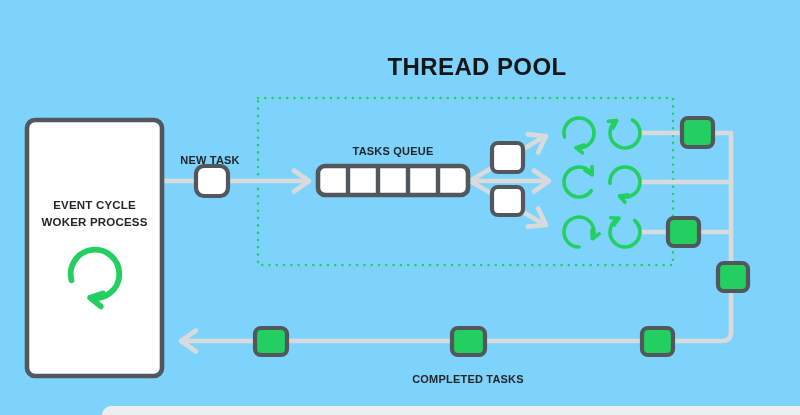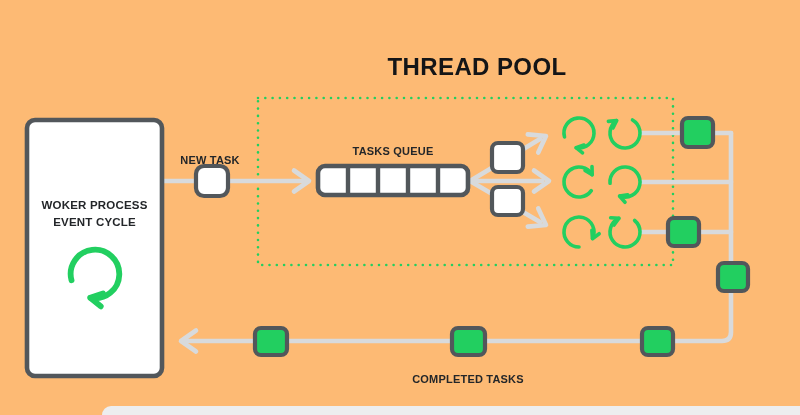--- a/index.html
+++ b/index.html
@@ -1,20 +1,20 @@
 <!DOCTYPE html>
 <html style="--green: #22CF60; --dark: #52575B; --line: #D8DADC; --strip: #EDEEEF; --text: #232629;"><head>
 <meta charset="utf-8">
 <style>
   :root{
     --green:#22CF60; --dark:#52575B; --line:#D8DADC; --strip:#EDEEEF; --text:#232629;
   }
   html,body{margin:0;padding:0;background:#fff;}
   .canvas{
-    position:relative; width:800px; height:415px; background:#fdba74;
+    position:relative; width:800px; height:415px; background:#7dd3fc;
     overflow:hidden; font-family:"Liberation Sans", sans-serif;
   }
   .diagram-svg{position:absolute; left:0; top:0;}
   .label{
     position:absolute; text-align:center; color:var(--text);
     font-weight:bold; font-size:11px; letter-spacing:0.2px; line-height:13px;
   }
   .title{
     position:absolute; left:327px; top:53px; width:300px; text-align:center;
     color:#141517; font-weight:800; font-size:24px; letter-spacing:0.4px; line-height:28px;
@@ -106,18 +106,18 @@
 
   <div class="title">THREAD POOL</div>
 
   <div class="label" style="left:150px; top:154px; width:120px;">NEW TASK</div>
 
   <div class="label" style="left:333px; top:145px; width:120px;">TASKS QUEUE</div>
 
   <div class="label" style="left:398px; top:373px; width:140px;">COMPLETED TASKS</div>
 
   <div class="worker-text">
+    <div>EVENT CYCLE</div>
     <div>WOKER PROCESS</div>
-    <div>EVENT CYCLE</div>
   </div>
 
   <div class="strip"></div>
 </div>
 
 </body></html>

